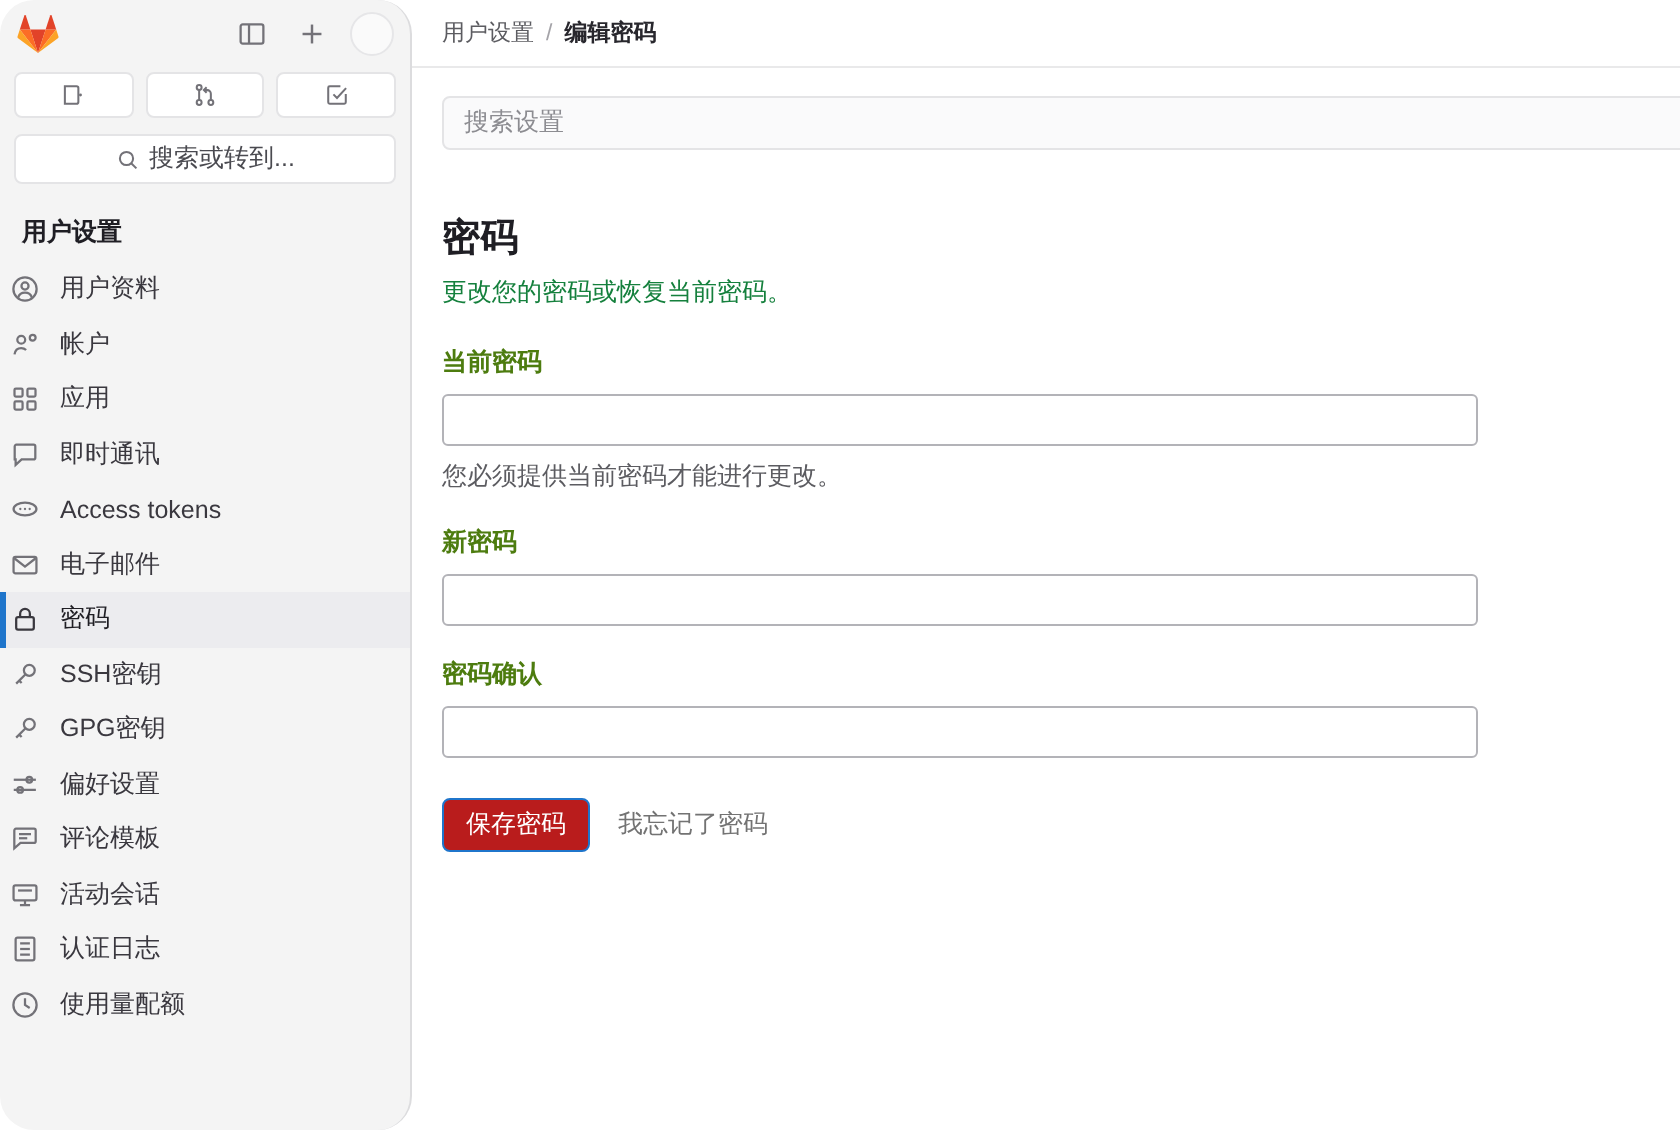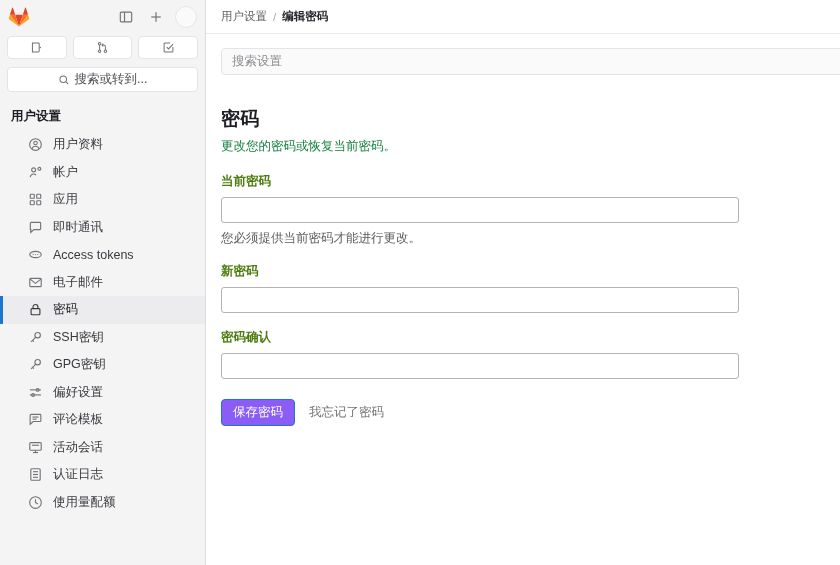--- a/index.html
+++ b/index.html
@@ -16,20 +16,21 @@
   
   .sidebar {
     width: 206px;
     min-width: 206px;
     height: 565px;
     background: #f4f4f4;
     border-right: 1px solid #dcdcde;
     display: flex;
     flex-direction: column;
     position: relative;
+    border-radius: 17px;
   }
   .sb-top {
     height: 34px;
     display: flex;
     align-items: center;
     padding: 0 8px 0 7px;
     gap: 4px;
   }
   .logo { width: 24px; height: 24px; display: block; }
   .sb-top-spacer { flex: 1; }
@@ -88,21 +89,21 @@
     padding: 16px 0 6px 11px;
   }
 
   .sb-nav { display: flex; flex-direction: column; }
   .sb-item {
     position: relative;
     height: 27.5px;
     display: flex;
     align-items: center;
     gap: 10px;
-    padding-left: 28px;
+    padding-left: 5px;
     font-size: 12.5px;
     color: #3a383f;
     cursor: pointer;
   }
   .sb-item .sb-ico {
     width: 15px; height: 15px;
     display: flex; align-items: center; justify-content: center;
     color: #737278;
     flex: none;
   }
@@ -201,21 +202,21 @@
     margin-top: 7px;
   }
 
   .actions {
     display: flex;
     align-items: center;
     gap: 14px;
     margin-top: 20px;
   }
   .btn-primary {
-    background: #8b5cf6;
+    background: #b91c1c;
     border: 1px solid #1f75cb;
     color: #fff;
     font-size: 12.5px;
     font-family: "Liberation Sans", sans-serif;
     border-radius: 4px;
     padding: 5px 11px;
     cursor: pointer;
     line-height: 1.2;
   }
   .link-btn {

